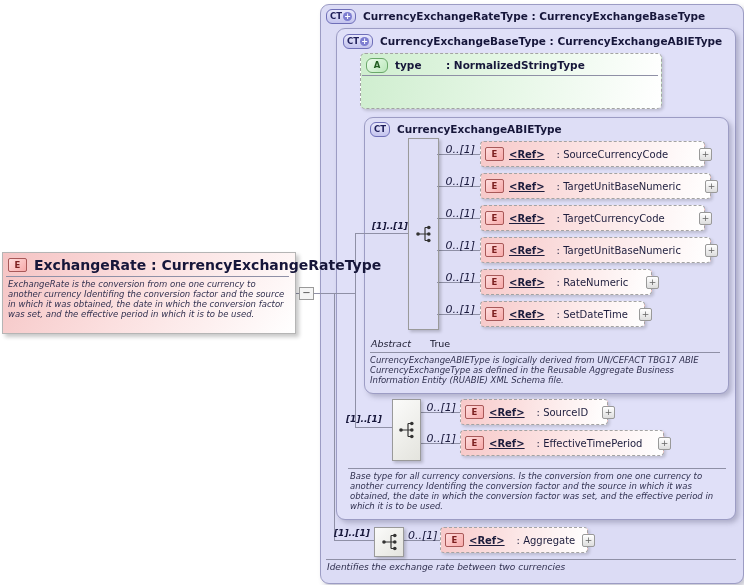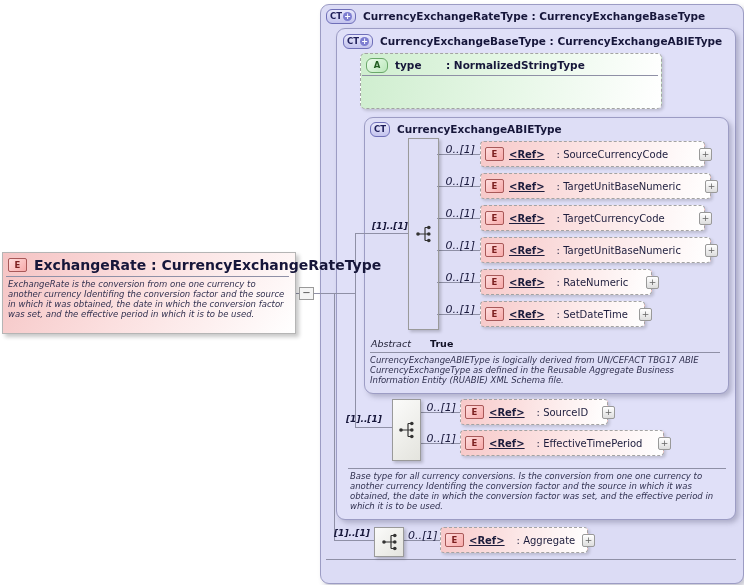--- a/index.html
+++ b/index.html
@@ -45,21 +45,21 @@
   .occ{position:absolute;font-size:11px;font-style:italic;font-weight:normal;color:#16163a;text-align:right;white-space:nowrap;}
   .desc{position:absolute;font-size:8.5px;font-style:italic;color:#30304f;line-height:1.16;}
   .sep{position:absolute;height:1px;background:#8f90a6;}
   .plus{position:absolute;width:13px;height:13px;border:1px solid #999999;box-sizing:border-box;
         background:linear-gradient(180deg,#ffffff,#dddddd);color:#666;font-size:9px;line-height:10px;
         text-align:center;border-radius:2px;}
   .minus{position:absolute;width:15px;height:13px;border:1px solid #999999;box-sizing:border-box;
         background:#f4f4f4;color:#444;font-size:10px;line-height:10px;text-align:center;}
   .abst{position:absolute;font-size:9.5px;white-space:nowrap;}
   .abst.lb{font-style:italic;color:#222238;}
-  .abst.vl{font-weight:bold;color:#111126;}
+  .abst.vl{font-weight:normal;color:#111126;}
 </style>
 </head>
 <body>
 
 <div id="stage">
 
   <div class="ctbox" style="left:320px;top:4px;width:422px;height:578px"></div>
   <div class="ctbox inner" style="left:336px;top:28px;width:398px;height:490px"></div>
   <div class="ctbox abie" style="left:364px;top:117px;width:363px;height:275px"></div>
 
@@ -89,20 +89,21 @@
   <div class="minus" style="left:299px;top:287px">−</div>
 
   <div class="hdr" style="left:326px;top:8px">
     <span class="ctic">
         <span>CT</span>
         <span class="ctp">+</span>
       </span>
     <span class="ttl">CurrencyExchangeRateType : CurrencyExchangeBaseType</span>
   </div>
   <div class="sep" style="left:326px;top:559px;width:410px"></div>
+  <div class="desc" style="left:327px;top:562px;width:404px;font-size:9px">Identifies the exchange rate between two currencies</div>
 
   <div class="hdr" style="left:343px;top:33px">
     <span class="ctic">
         <span>CT</span>
         <span class="ctp">+</span>
       </span>
     <span class="ttl">CurrencyExchangeBaseType : CurrencyExchangeABIEType</span>
   </div>
 
   <div class="attr" style="left:360px;top:53px;width:300px;height:54px"></div>

